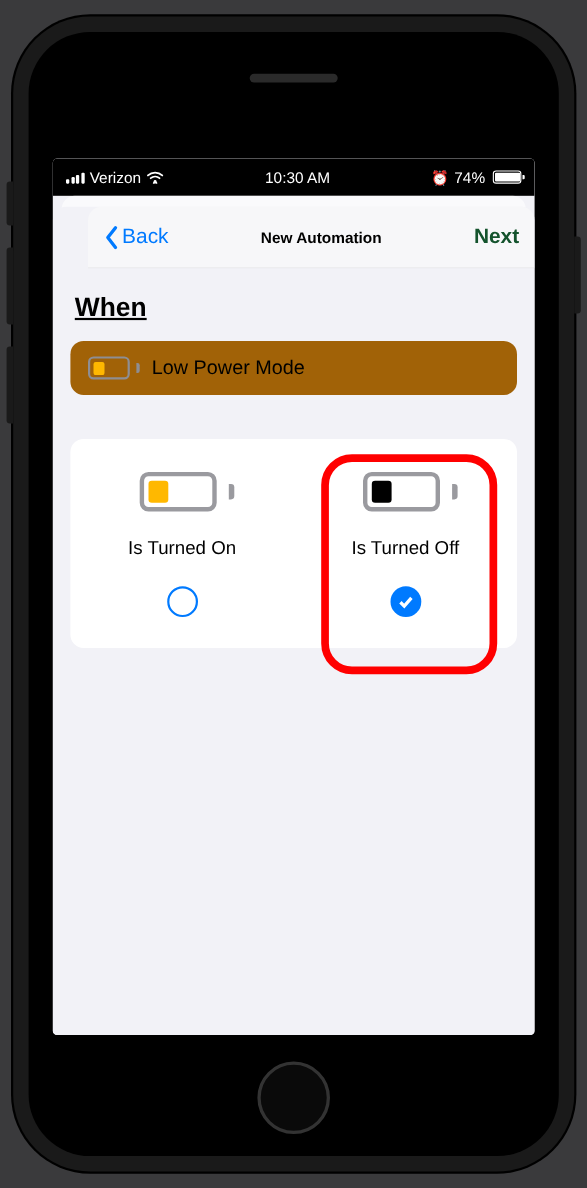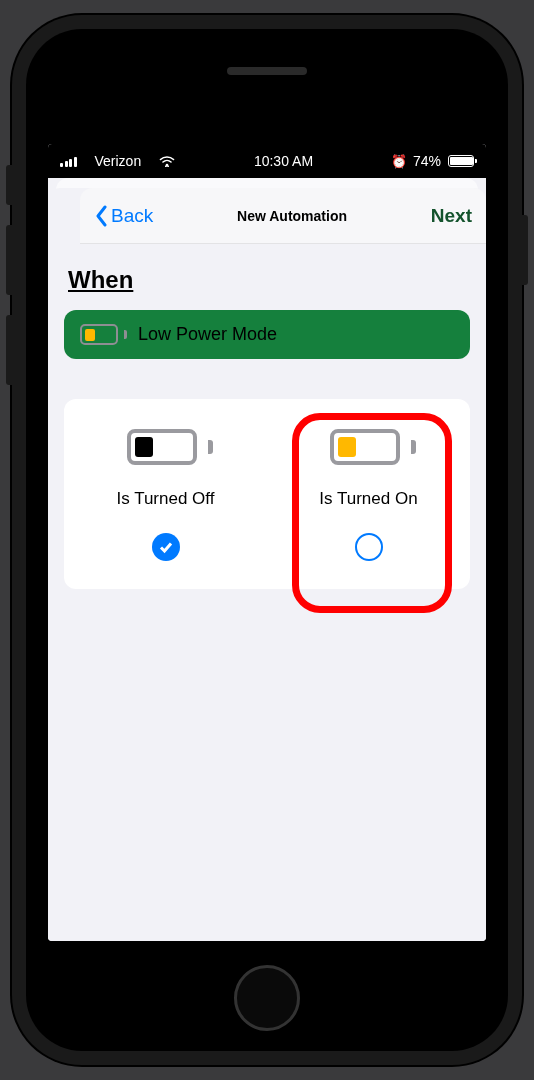--- a/index.html
+++ b/index.html
@@ -98,21 +98,21 @@
       align-items: center;
       justify-content: space-between;
       padding: 0 12px;
       color: #fff;
       font-size: 14px;
       font-weight: 500;
     }
     .status-left {
       display: flex;
       align-items: center;
-      gap: 18px;
+      gap: 5px;
     }
     .status-right {
       display: flex;
       align-items: center;
       gap: 5px;
     }
     .signal-bars {
       display: flex;
       align-items: flex-end;
       gap: 1.5px;
@@ -211,21 +211,21 @@
     }
     .section-title {
       font-size: 24px;
       font-weight: 700;
       color: #000;
       margin-bottom: 16px;
       padding-left: 4px;
       text-decoration: underline;
     }
     .card {
-      background: #15803d;
+      background: #a16207;
       border-radius: 12px;
       padding: 14px 16px;
     }
     .trigger-row {
       display: flex;
       align-items: center;
       gap: 16px;
     }
     .trigger-label {
       font-size: 18px;
@@ -409,41 +409,41 @@
                 <div class="battery-tip-sm"></div>
               </div>
               <div class="trigger-label">Low Power Mode</div>
             </div>
           </div>
 
           <div class="options-card">
             <div class="option">
               <div class="battery-icon-lg">
                 <div class="battery-body-lg">
+                  <div class="battery-fill-lg orange"></div>
+                </div>
+                <div class="battery-tip-lg"></div>
+              </div>
+              <div class="option-label">Is Turned On</div>
+              <div class="radio radio-unchecked"></div>
+            </div>
+            <div class="option">
+              <div class="battery-icon-lg">
+                <div class="battery-body-lg">
                   <div class="battery-fill-lg black"></div>
                 </div>
                 <div class="battery-tip-lg"></div>
               </div>
               <div class="option-label">Is Turned Off</div>
               <div class="radio radio-checked">
                 <svg viewBox="0 0 16 16">
                     <path d="M3 8.5 L6.5 12 L13 4.5"></path>
                   </svg>
               </div>
             </div>
-            <div class="option">
-              <div class="battery-icon-lg">
-                <div class="battery-body-lg">
-                  <div class="battery-fill-lg orange"></div>
-                </div>
-                <div class="battery-tip-lg"></div>
-              </div>
-              <div class="option-label">Is Turned On</div>
-              <div class="radio radio-unchecked"></div>
-            </div>
             <div class="highlight"></div>
           </div>
         </div>
       </div>
 
     </div>
     <div class="home-button"></div>
   </div>
 </div>
 

